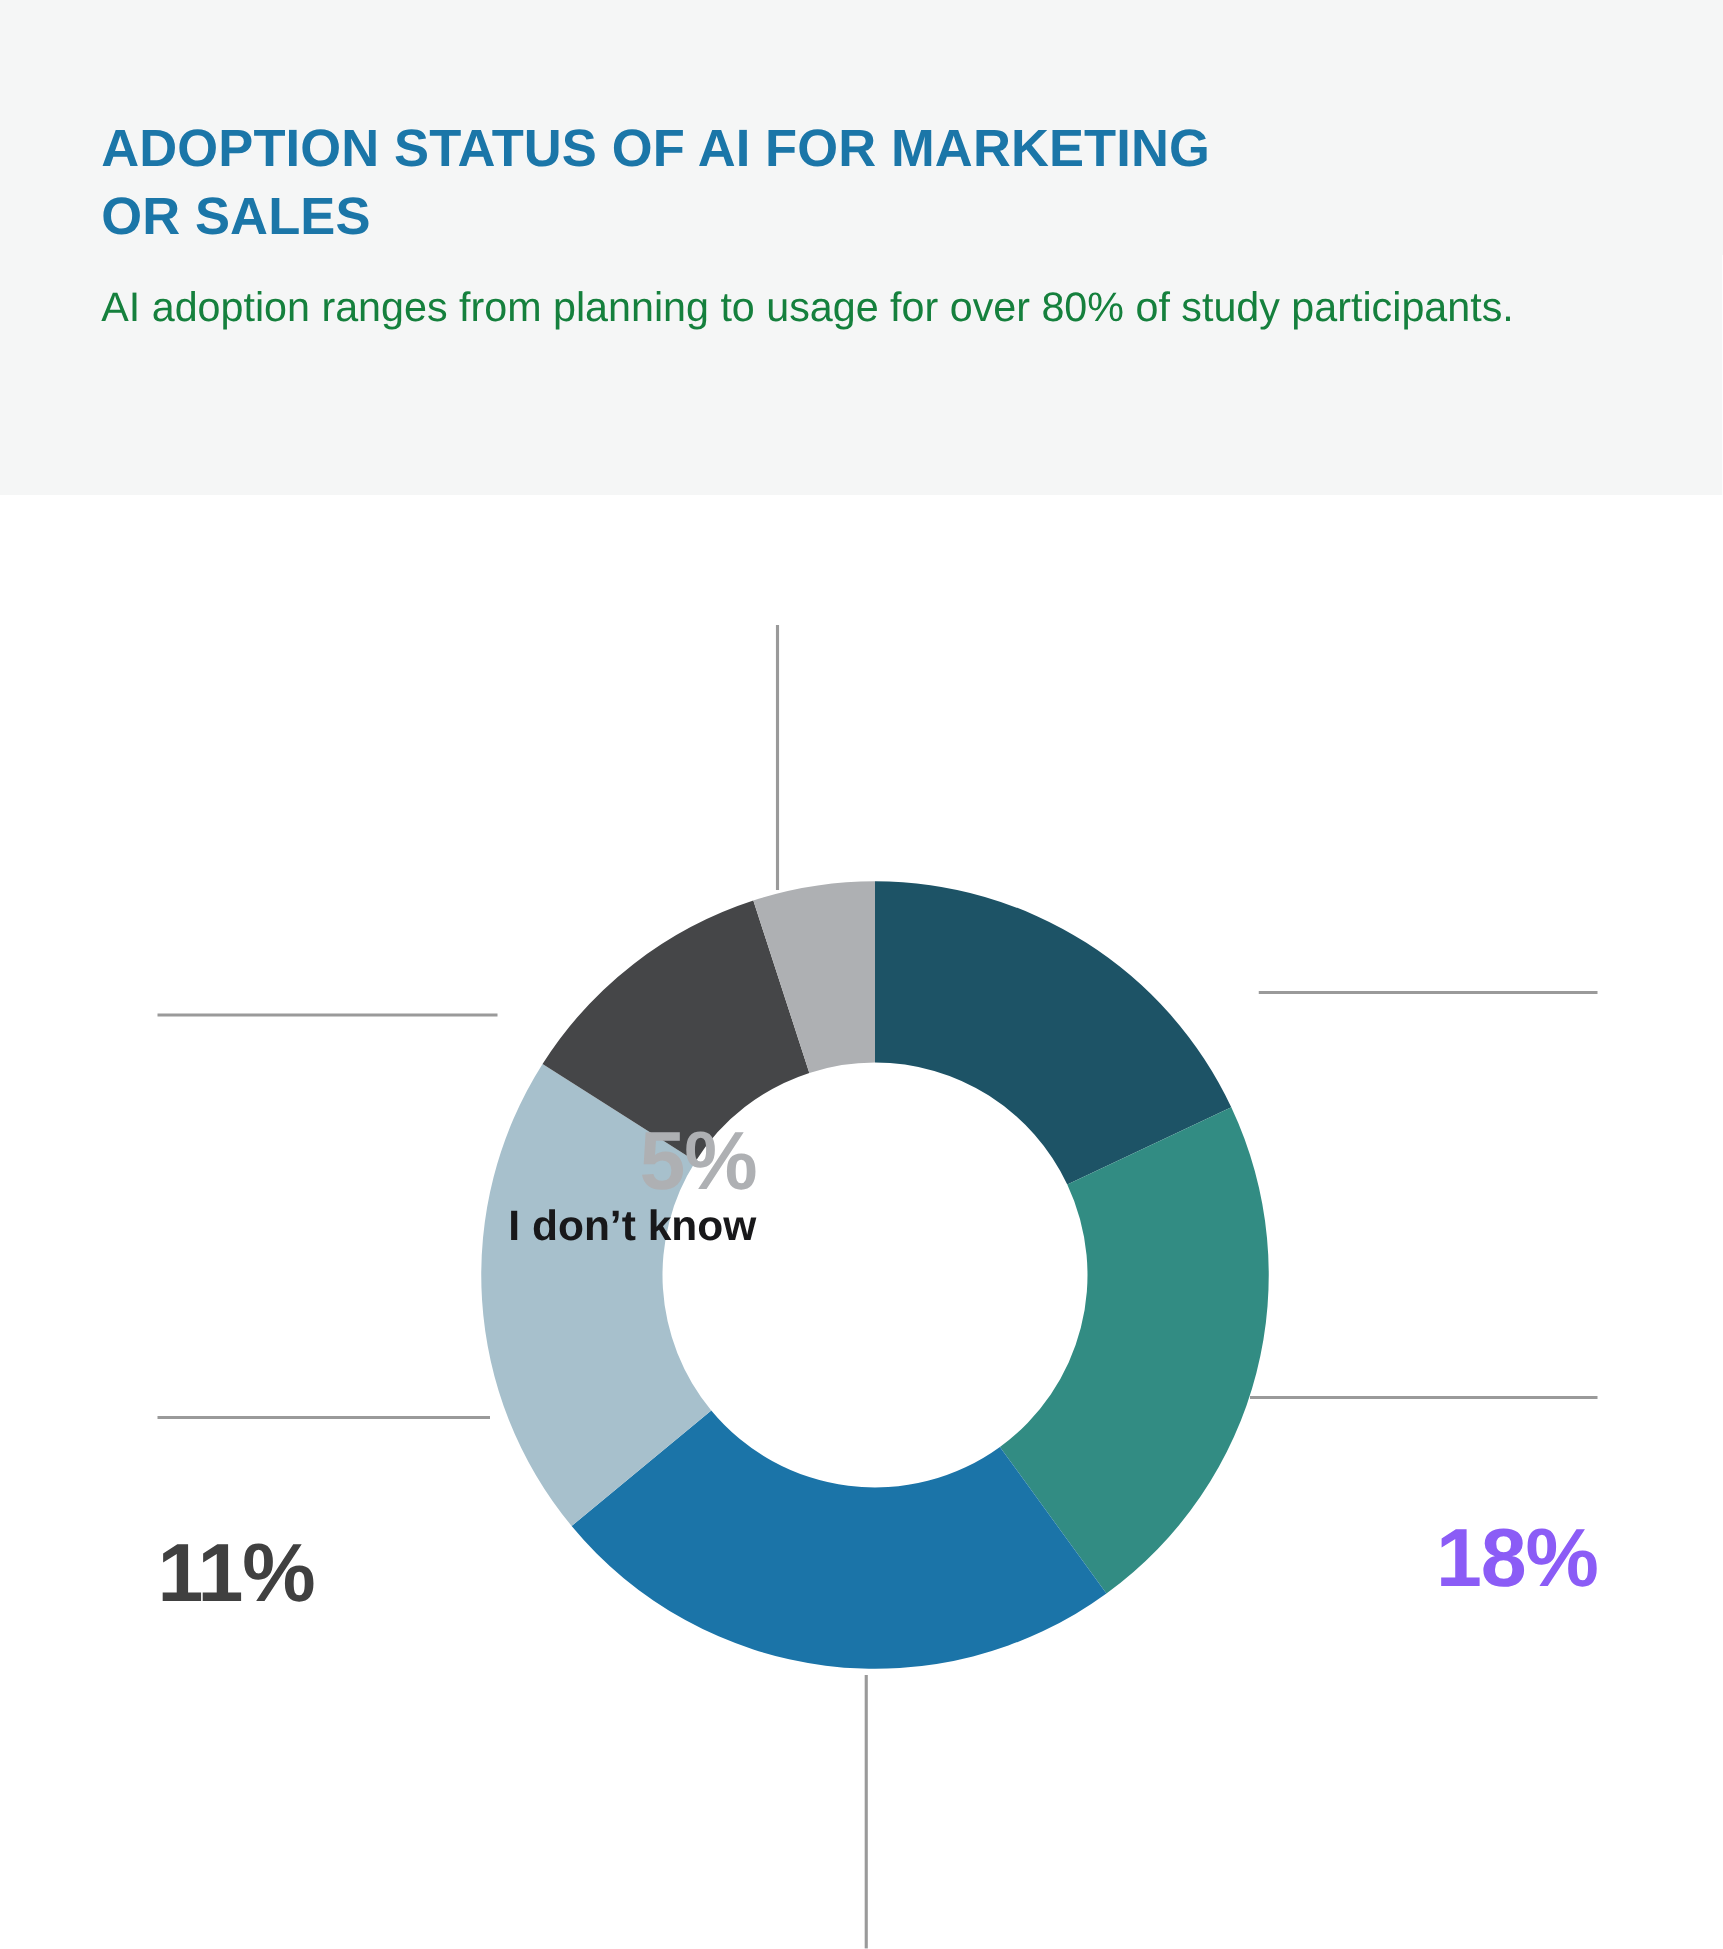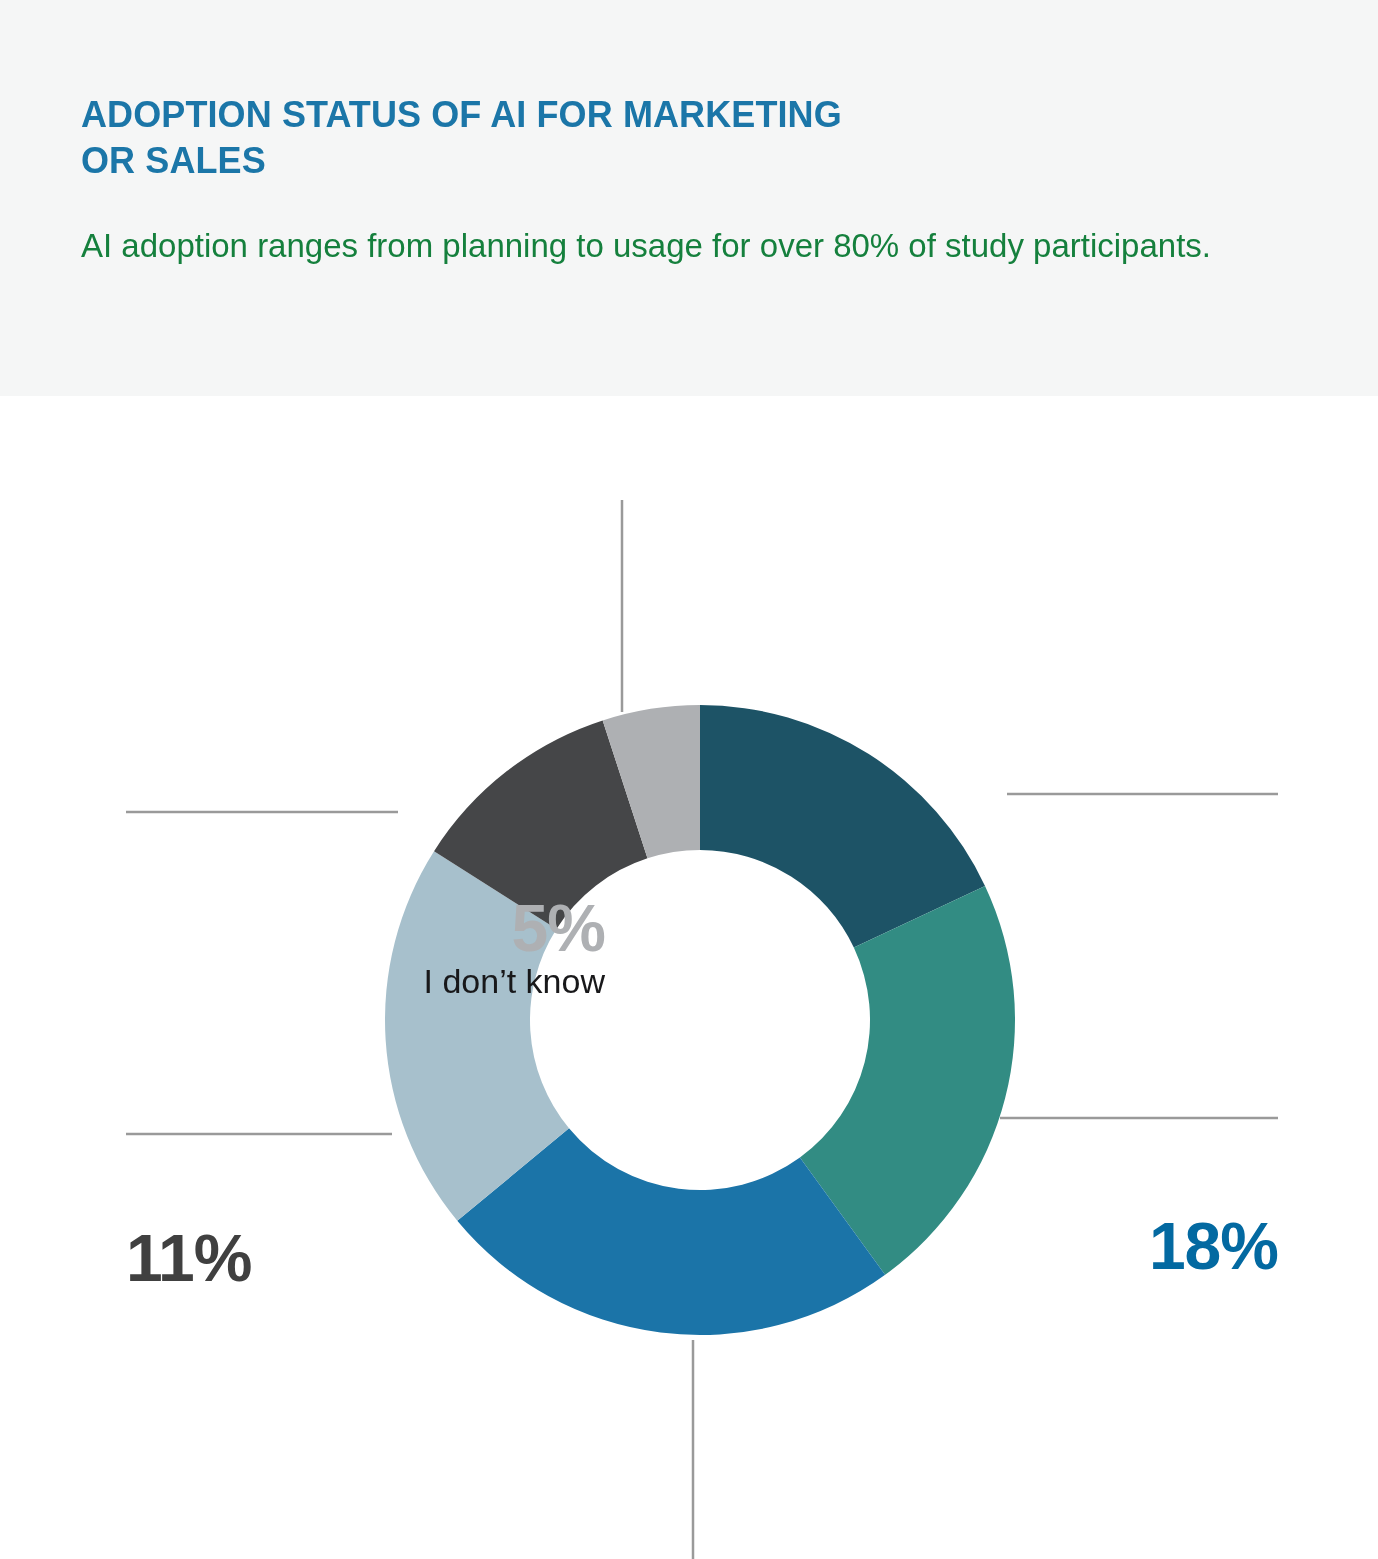--- a/index.html
+++ b/index.html
@@ -23,21 +23,21 @@
     height: 396px;
     background: #f5f6f6;
     box-sizing: border-box;
   }
   #chart-title {
     position: absolute;
     left: 81px;
     top: 92px;
     width: 1020px;
     margin: 0;
-    font-size: 36px;
+    font-size: 42px;
     font-weight: bold;
     line-height: 1.28;
     letter-spacing: 0.1px;
     color: #1b76a8;
     text-transform: uppercase;
     white-space: pre-line;
   }
   #chart-subtitle {
     position: absolute;
     left: 81px;
@@ -73,21 +73,21 @@
     display: block;
     font-size: 66px;
     font-weight: 700;
     line-height: 0.98;
     letter-spacing: -1px;
     white-space: nowrap;
   }
   .callout .lbl {
     display: block;
     font-size: 34px;
-    font-weight: 400;
+    font-weight: 700;
     line-height: 1.18;
     color: #18181a;
     white-space: pre-line;
   }
   .callout.align-right { text-align: right; }
   .callout.align-left  { text-align: left; }
 
   #callout-idontknow { left: 275px; top: 500px; width: 330px; }
   #callout-using     { left: 950px; top: 818px; width: 328px; }
   #callout-implementing { left: 900px; top: 1160px; width: 378px; }
@@ -125,21 +125,21 @@
         <path d="M 602.6596467718915 324.41719736702663 A 315 315 0 0 1 699.9999999999999 309 L 700 454 A 170 170 0 0 0 647.4671109562589 462.32039222982394 Z" fill="#aeb0b3"></path>
       </g>
   </svg>
 
   <div class="callout align-right" id="callout-idontknow">
     <span class="pct" style="color: rgb(174, 176, 179);">5%</span>
     <span class="lbl">I don’t know</span>
   </div>
 
   <div class="callout align-right" id="callout-using">
-    <span class="pct" style="color: #0369a1; text-align: right;">18%</span>
+    <span class="pct" style="color: #8b5cf6; text-align: right;">18%</span>
   </div>
 
   <div class="callout align-right" id="callout-implementing">
     <span class="pct" style="color: rgb(50, 140, 131);">22%</span>
 
   </div>
 
   <div class="callout align-left" id="callout-planning">
     <span class="pct" style="color: rgb(167, 192, 204);">20%</span>
 

